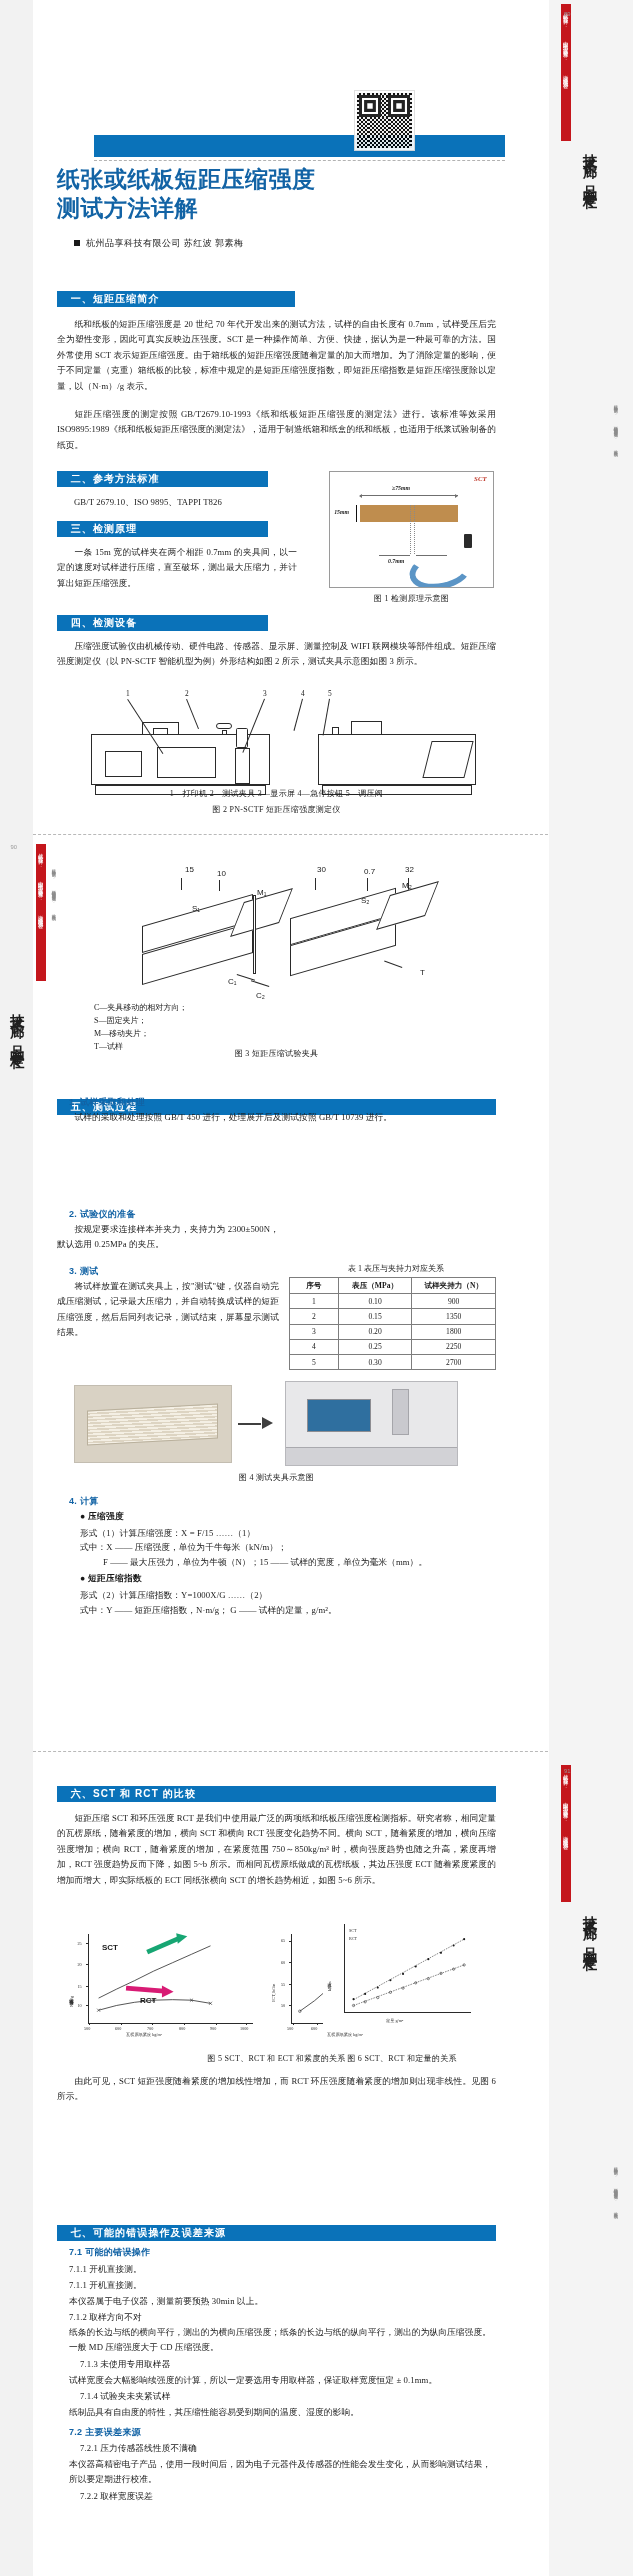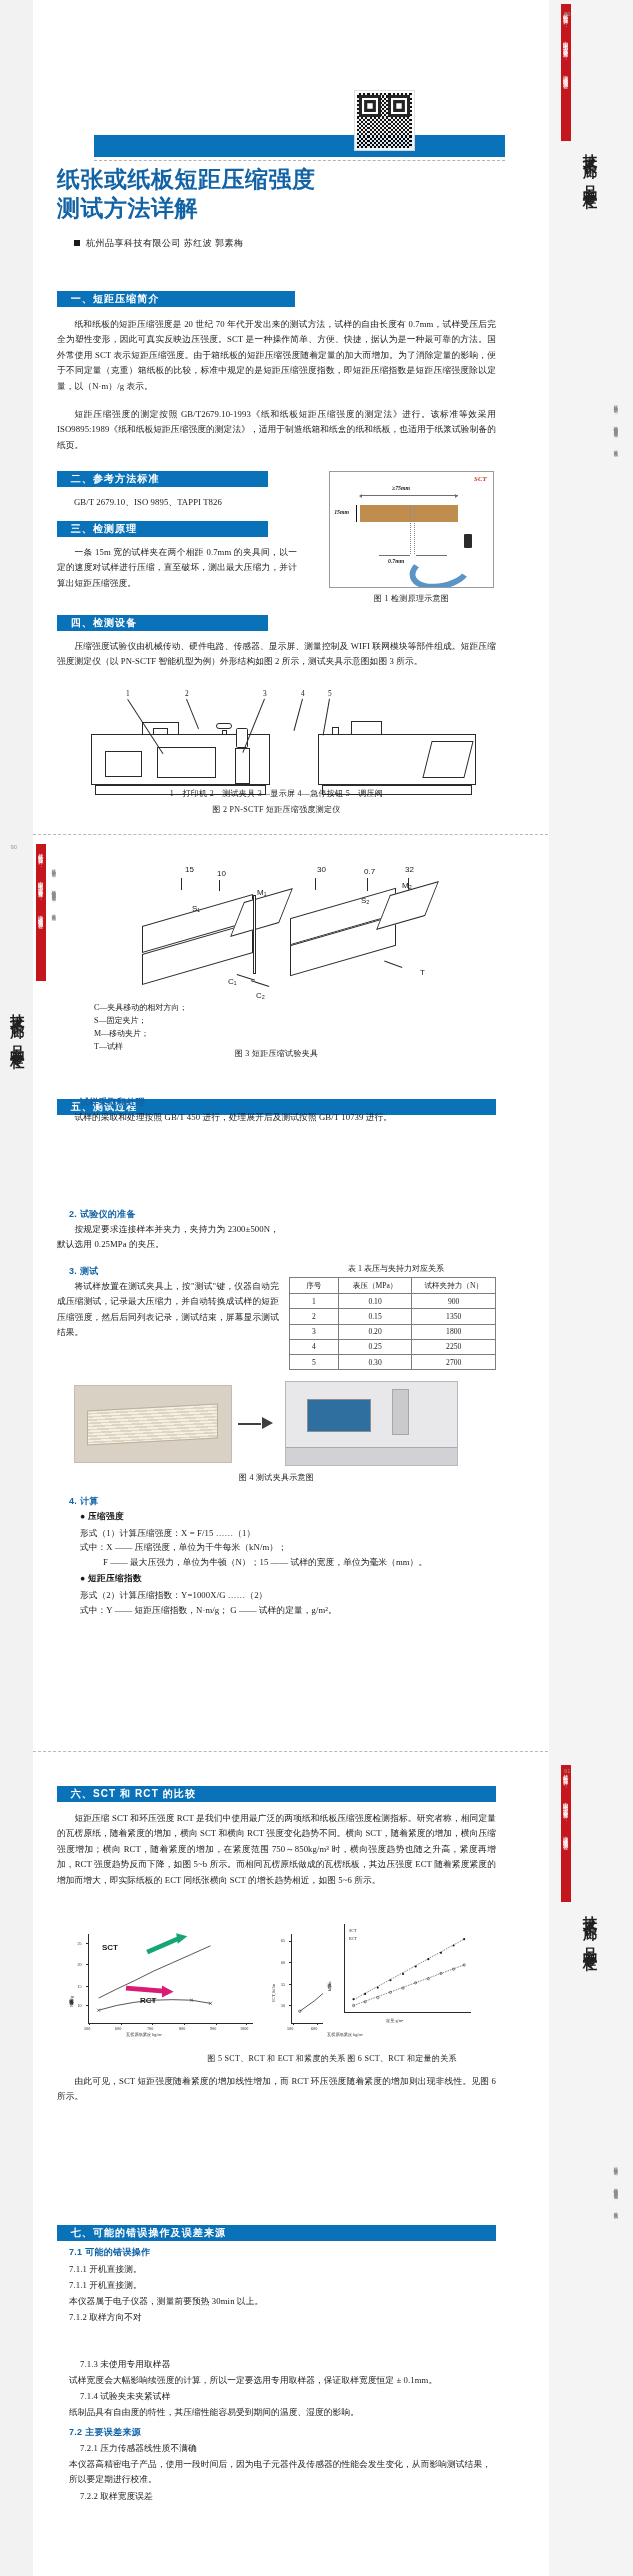--- a/index.html
+++ b/index.html
@@ -330,21 +330,21 @@
     border-collapse: collapse;
     font-size: 7.6px;
     font-family: "Liberation Serif", serif;
   }
   table.t1 th, table.t1 td {
     border: 0.5px solid #7d7d7d;
     text-align: center;
     padding: 2.6px 2.1px;
     font-weight: normal;
   }
-  table.t1 th { font-weight: normal; }
+  table.t1 th { font-weight: bold; }
 
   
   .photo {
     position: absolute;
     background: #d9d2c4;
     border: 0.5px solid #c3bdb1;
     overflow: hidden;
   }
   .photo .sheet-stack {
     position: absolute; left: 8%; top: 28%; width: 84%; height: 46%;
@@ -782,20 +782,21 @@
   <div class="figcap" style="left:323px; top:2053px; width:158px;">图 6  SCT、RCT 和定量的关系</div>
 
 
   <div class="sec-bar" style="left:57px; top:2225px; width:439px;">七、可能的错误操作及误差来源</div>
 
   <div class="subhead-blue" style="left:69px; top:2246px;">7.1 可能的错误操作</div>
   <div class="para" style="left:69px; top:2262px; width:422px;">7.1.1 开机直接测。</div>
   <div class="para" style="left:69px; top:2278px; width:422px;">7.1.1 开机直接测。</div>
   <div class="para" style="left:69px; top:2294px; width:422px;">本仪器属于电子仪器，测量前要预热 30min 以上。</div>
   <div class="para" style="left:69px; top:2310px; width:422px;">7.1.2 取样方向不对</div>
+  <div class="para" style="left:69px; top:2325px; width:422px;">纸条的长边与纸的横向平行，测出的为横向压缩强度；纸条的长边与纸的纵向平行，测出的为纵向压缩强度。一般 MD 压缩强度大于 CD 压缩强度。</div>
   <div class="para" style="left:80px; top:2357px; width:422px;">7.1.3 未使用专用取样器</div>
   <div class="para" style="left:69px; top:2373px; width:422px;">试样宽度会大幅影响续强度的计算，所以一定要选用专用取样器，保证取样宽度恒定 ± 0.1mm。</div>
   <div class="para" style="left:80px; top:2389px; width:422px;">7.1.4 试验夹未夹紧试样</div>
   <div class="para" style="left:69px; top:2405px; width:422px;">纸制品具有自由度的特性，其压缩性能容易受到期间的温度、湿度的影响。</div>
 
   <div class="subhead-blue" style="left:69px; top:2426px;">7.2 主要误差来源</div>
   <div class="para" style="left:80px; top:2441px; width:422px;">7.2.1 压力传感器线性质不满确</div>
   <div class="para" style="left:69px; top:2457px; width:422px;">本仪器高精密电子产品，使用一段时间后，因为电子元器件及传感器的性能会发生变化，从而影响测试结果，所以要定期进行校准。</div>
   <div class="para" style="left:80px; top:2489px; width:422px;">7.2.2 取样宽度误差</div>
 

